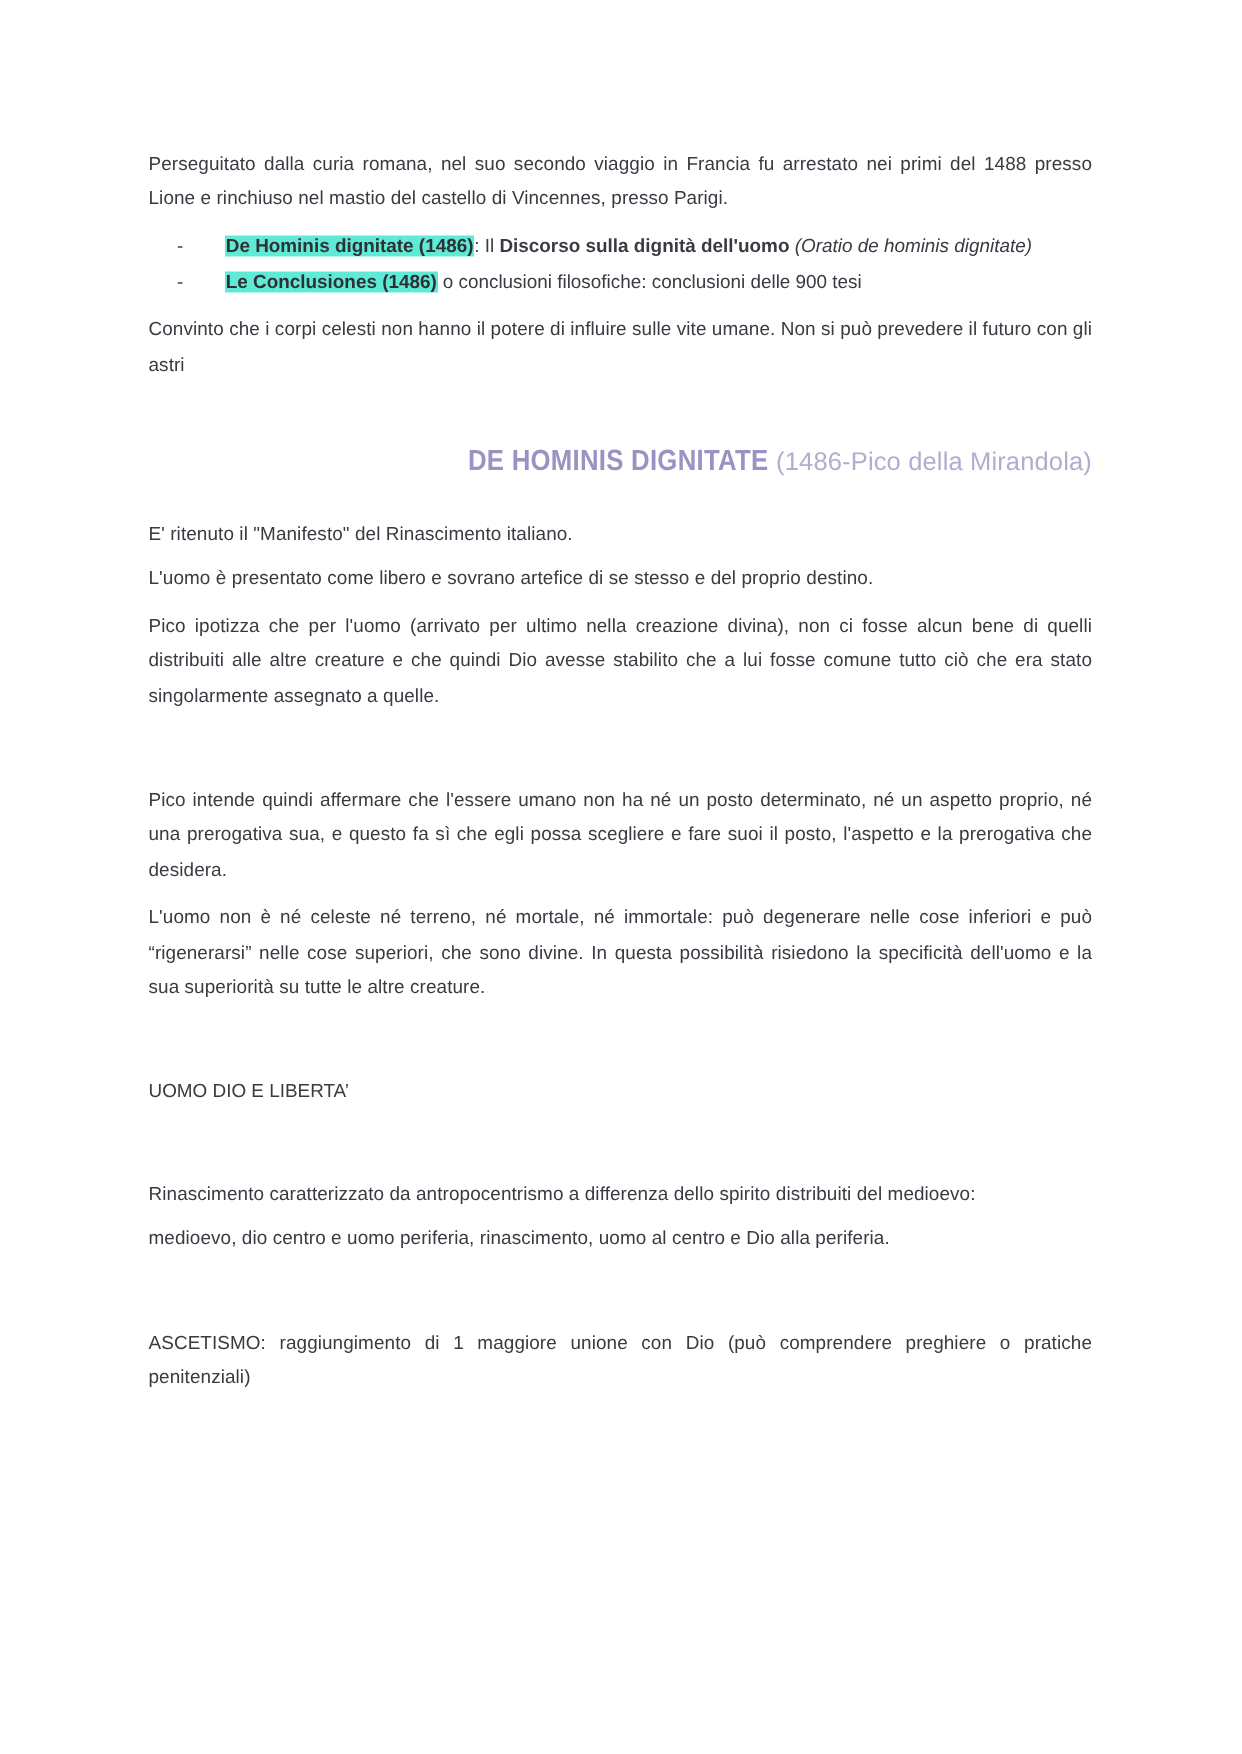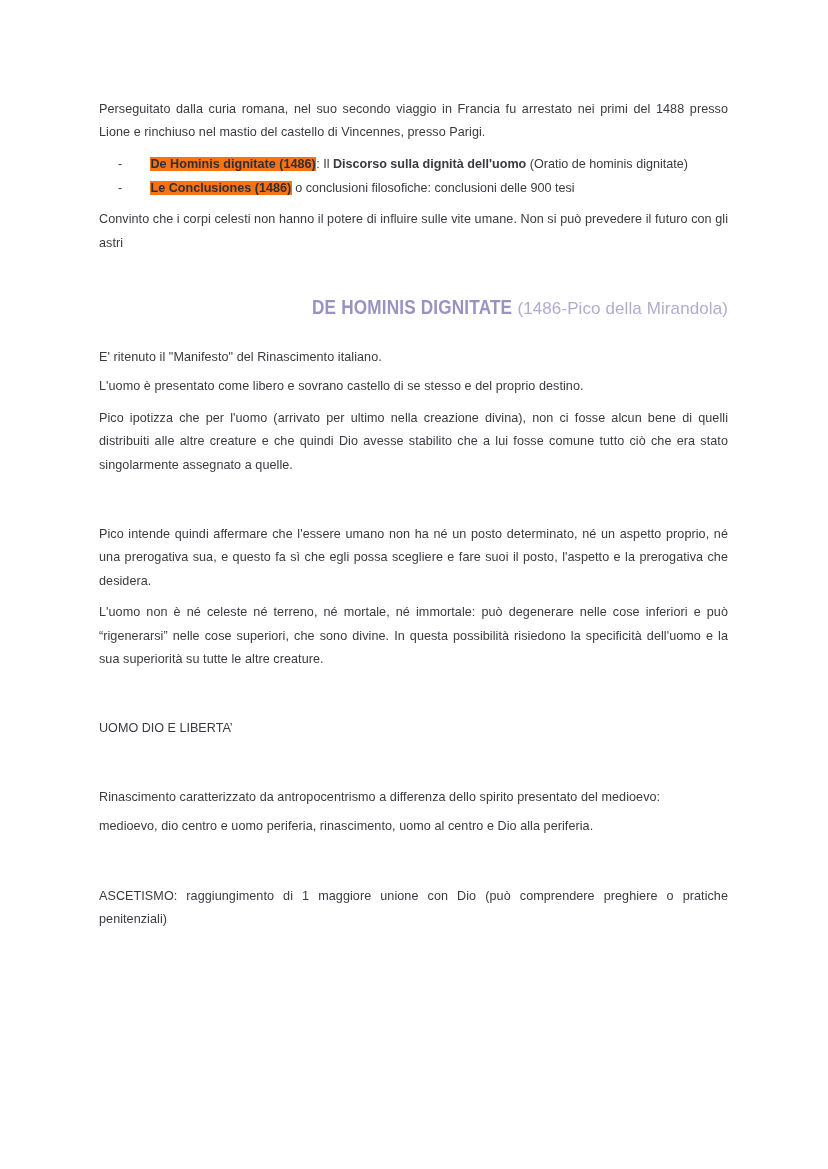--- a/index.html
+++ b/index.html
@@ -71,31 +71,32 @@
     position: absolute;
     left: 19px;
     top: 0;
     font-size: 12.6px;
     line-height: 23.2px;
     color: #3a3a42;
   }
 
   
   .hl {
-    background-color: #f97316;
+    background-color: #5eead4;
     font-weight: bold;
     color: #2f2f36;
     padding: 0 0.5px;
     box-decoration-break: clone;
     -webkit-box-decoration-break: clone;
   }
   .bi {
     font-weight: bold;
   }
   .it {
+    font-style: italic;
   }
 
   
   .section-heading {
     margin: 0 0 6px 0;
     line-height: 26px;
     white-space: nowrap;
     text-align: right;
   }
   .section-heading .sh-main {
@@ -148,39 +149,39 @@
     <div class="gap-md"></div>
 
     <h2 class="section-heading">
       <span class="sh-main">DE HOMINIS DIGNITATE</span><span class="sh-sub">(1486-Pico della Mirandola)</span>
     </h2>
 
     <div class="gap-sm"></div>
 
     <p class="para left tight">E' ritenuto il "Manifesto" del Rinascimento italiano.</p>
 
-    <p class="para left">L'uomo è presentato come libero e sovrano castello di se stesso e del proprio destino.</p>
+    <p class="para left">L'uomo è presentato come libero e sovrano artefice di se stesso e del proprio destino.</p>
 
     <p class="para">Pico ipotizza che per l'uomo (arrivato per ultimo nella creazione divina), non ci fosse alcun bene di quelli distribuiti alle altre creature e che quindi Dio avesse stabilito che a lui fosse comune tutto ciò che era stato singolarmente assegnato a quelle.</p>
 
     <div class="gap-lg"></div>
 
     <p class="para">Pico intende quindi affermare che l'essere umano non ha né un posto determinato, né un aspetto proprio, né una prerogativa sua, e questo fa sì che egli possa scegliere e fare suoi il posto, l'aspetto e la prerogativa che desidera.</p>
 
     <p class="para">L'uomo non è né celeste né terreno, né mortale, né immortale: può degenerare nelle cose inferiori e può “rigenerarsi” nelle cose superiori, che sono divine. In questa possibilità risiedono la specificità dell'uomo e la sua superiorità su tutte le altre creature.</p>
 
     <div class="gap-lg"></div>
 
 
     <p class="caps-line">UOMO DIO E LIBERTA’</p>
 
 
     <div class="gap-lg"></div>
 
-    <p class="para left tight">Rinascimento caratterizzato da antropocentrismo a differenza dello spirito presentato del medioevo:</p>
+    <p class="para left tight">Rinascimento caratterizzato da antropocentrismo a differenza dello spirito distribuiti del medioevo:</p>
 
     <p class="para left">medioevo, dio centro e uomo periferia, rinascimento, uomo al centro e Dio alla periferia.</p>
 
     <div class="gap-lg"></div>
 
     <p class="para">ASCETISMO: raggiungimento di 1 maggiore unione con Dio (può comprendere preghiere o pratiche penitenziali)</p>
 
   </div>
 </div>
 

